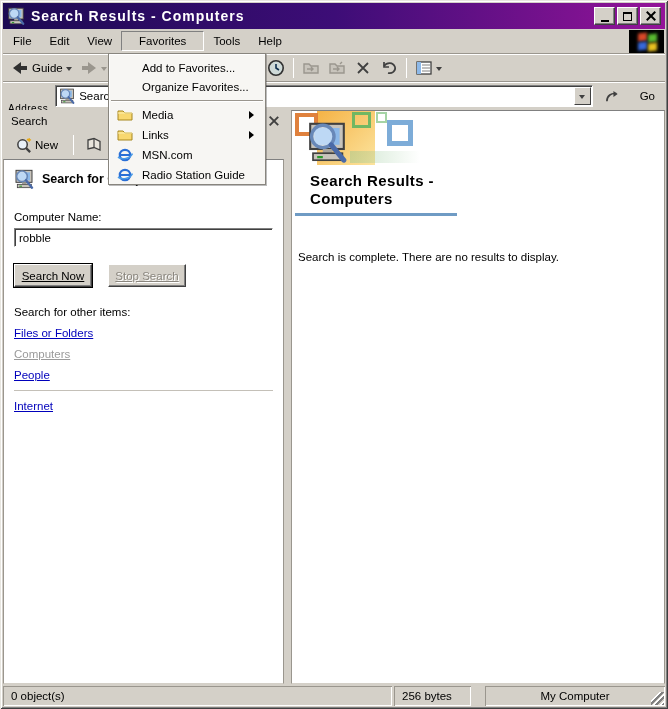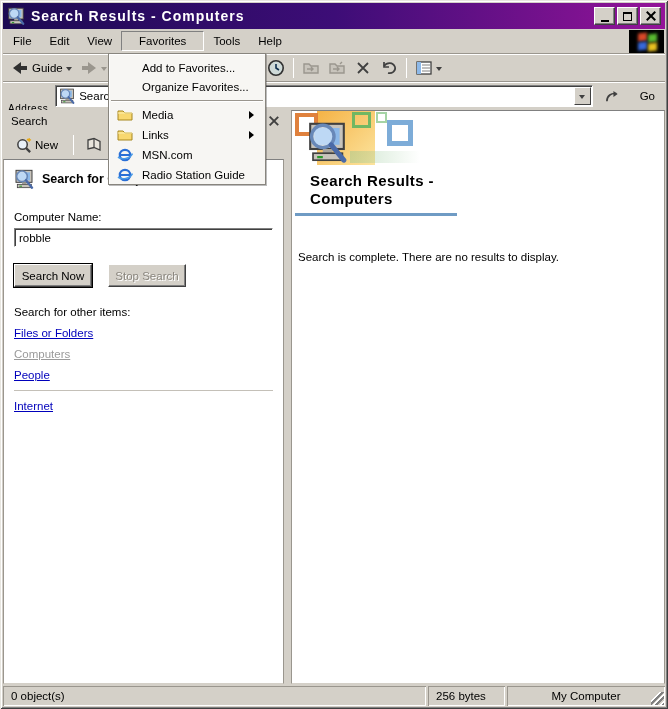--- a/index.html
+++ b/index.html
@@ -118,20 +118,21 @@
   .sp-input{
     margin-top:5px; width:100%; height:19px; font:11.5px "Liberation Sans",sans-serif;
     border:1px solid; border-color:#808080 #fff #fff #808080;
     box-shadow: inset 1px 1px 0 #404040; padding:1px 4px; outline:none;
   }
   .btn-row{ margin-top:17px; display:flex; gap:16px; }
   .btn{
     width:78px; height:23px; background:#d4d0c8; font:11.5px "Liberation Sans",sans-serif;
     border:1px solid; border-color:#fff #404040 #404040 #fff;
     box-shadow: inset -1px -1px 0 #808080;
+    text-decoration: underline;
   }
   .btn.default{ outline:1px solid #000; }
   .btn.disabled{ color:#8a867e; text-shadow:1px 1px 0 #fff; }
   .other-label{ margin-top:19px; }
   .splink{ margin-top:9px; color:#0000bb; text-decoration:underline; width:max-content; cursor:pointer;}
   .splink.disabled{ color:#9a9a9a; cursor:default; }
   .link-sep{ margin-top:9px; border-top:1px solid #c4c0b8; }
   
   .pane-divider{ width:7px; background:#d4d0c8; }
   
@@ -157,21 +158,21 @@
   .statusbar{
     position:absolute; left:3px; right:3px; bottom:3px; height:20px;
     display:flex; gap:2px; align-items:stretch;
   }
   .sb-panel{
     box-shadow: inset 1px 1px 0 #9a968e, inset -1px -1px 0 #fff;
     display:flex; align-items:center; padding:0 8px; white-space:nowrap; overflow:hidden;
   }
   .sb-objects{ flex:1; }
   .sb-size{ width:77px; }
-  .sb-location{ width:158px; justify-content:center; position:relative; }
+  .sb-location{ width:180px; justify-content:center; position:relative;margin-left:12px; }
   .grip{ position:absolute; right:1px; bottom:1px; width:13px; height:13px;
     background:
       linear-gradient(135deg, transparent 0 6px, #fff 6px 7.5px, #808080 7.5px 9.5px, transparent 9.5px 10.5px, #fff 10.5px 12px, #808080 12px 14px, transparent 14px 15px, #fff 15px 16.5px, #808080 16.5px 19px, transparent 19px);
   }
   
   .fav-menu{
     position:absolute; left:108px; top:53px; width:158px; height:132px;
     background:#f7f6f3;
     border:1px solid #88857e;
     box-shadow: 1px 1px 0 rgba(64,64,64,.35), inset 1px 1px 0 #fff;

